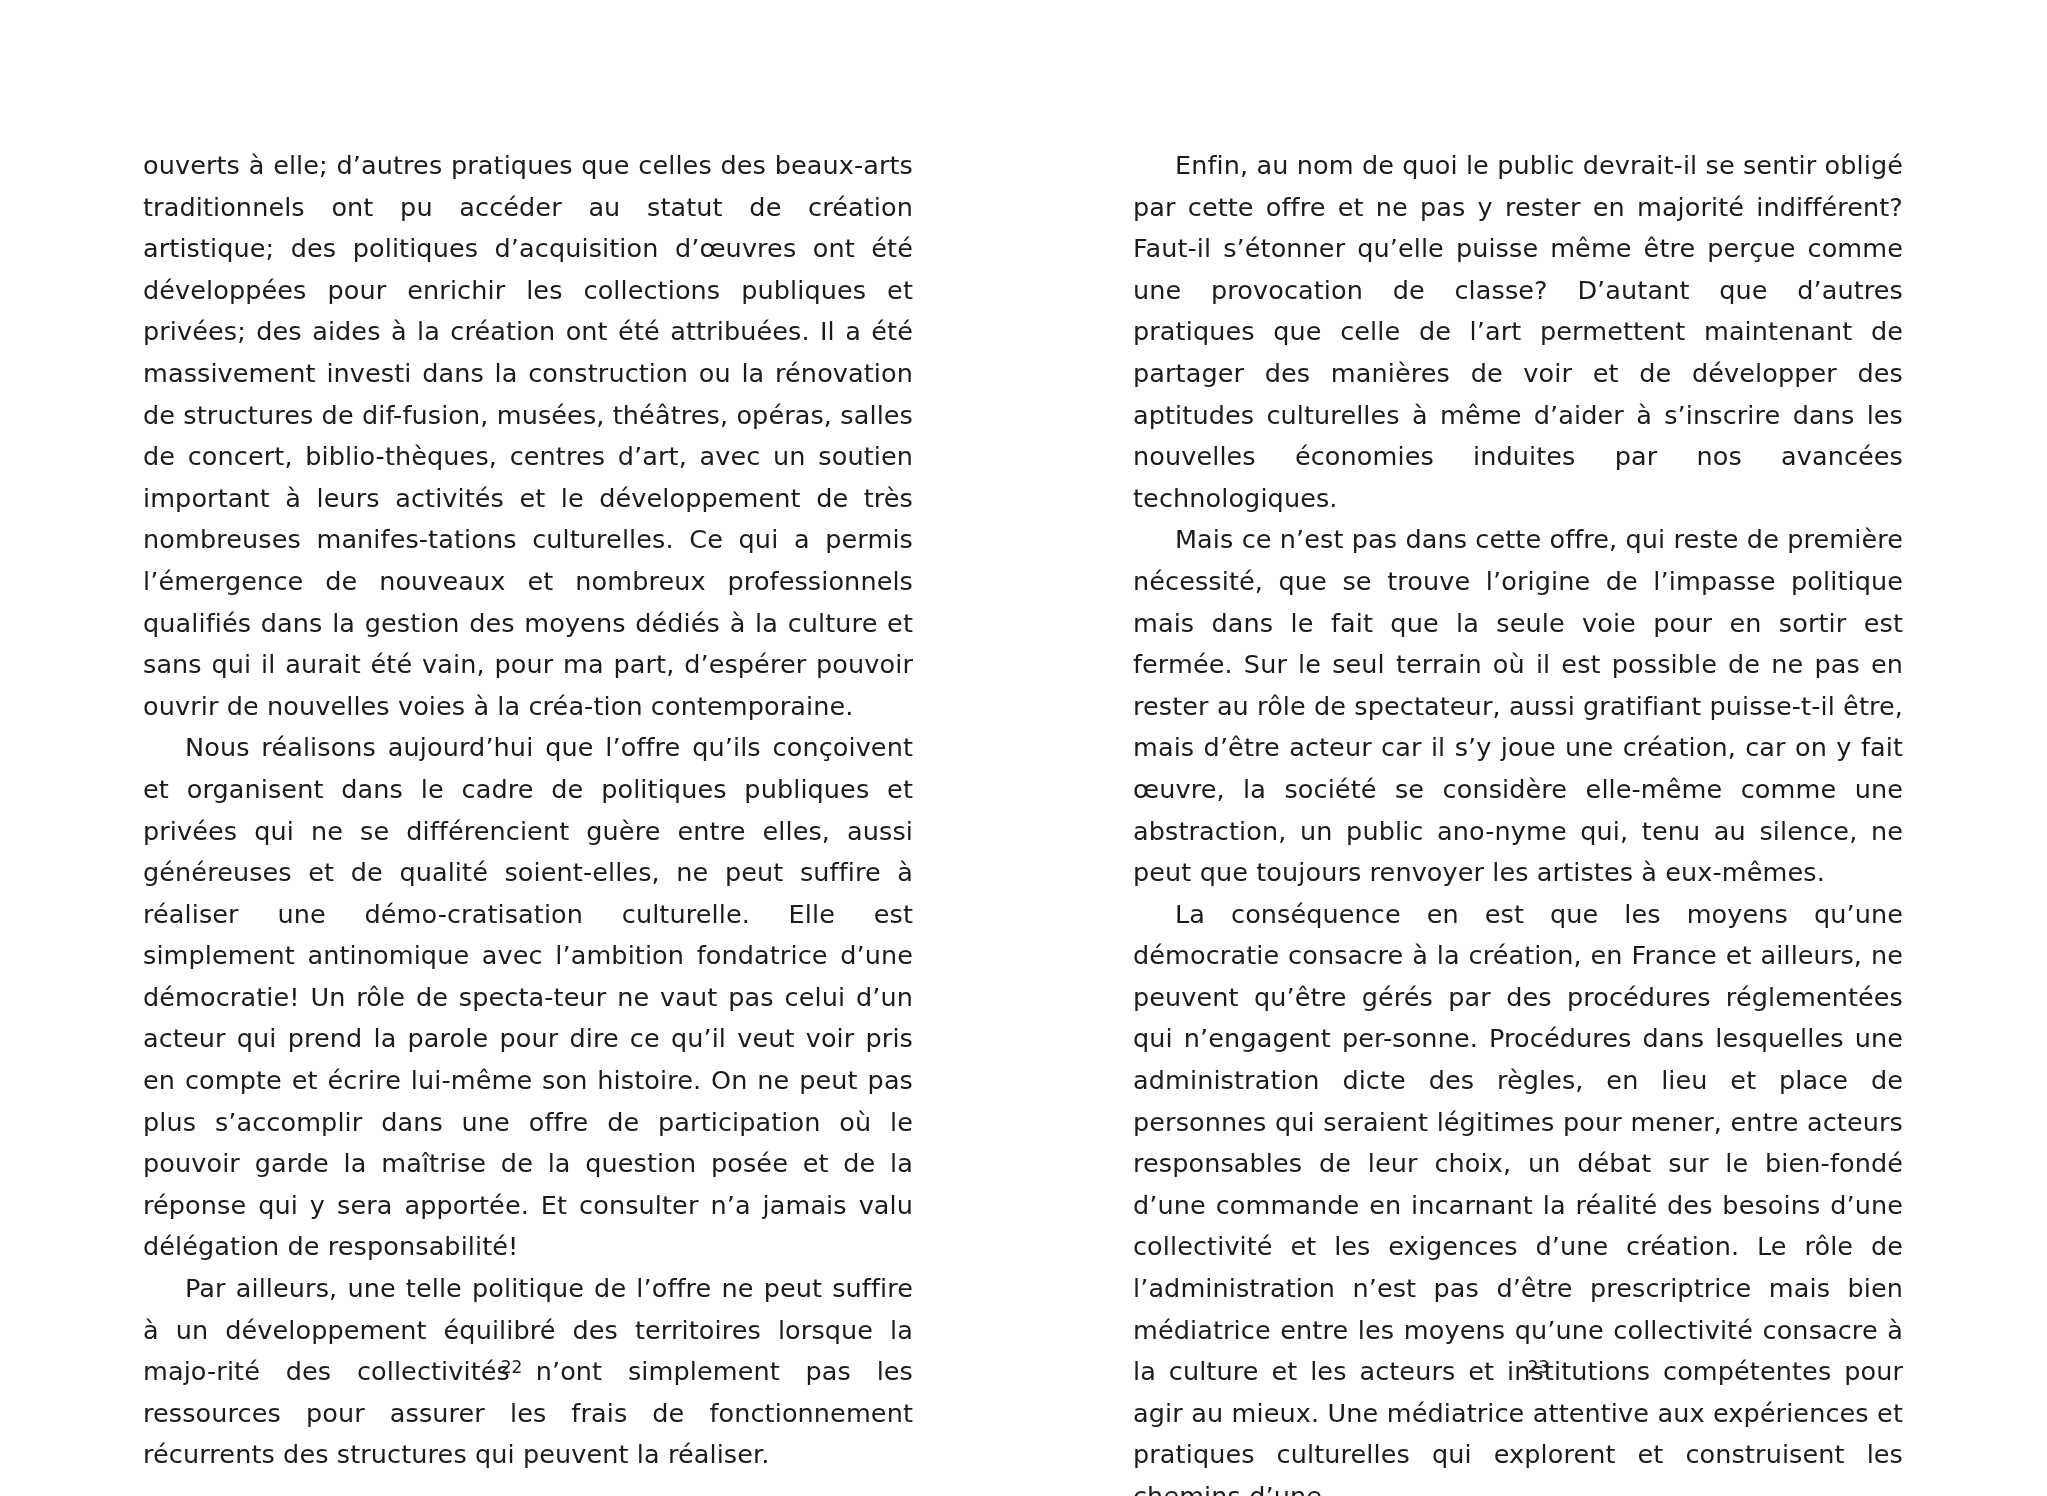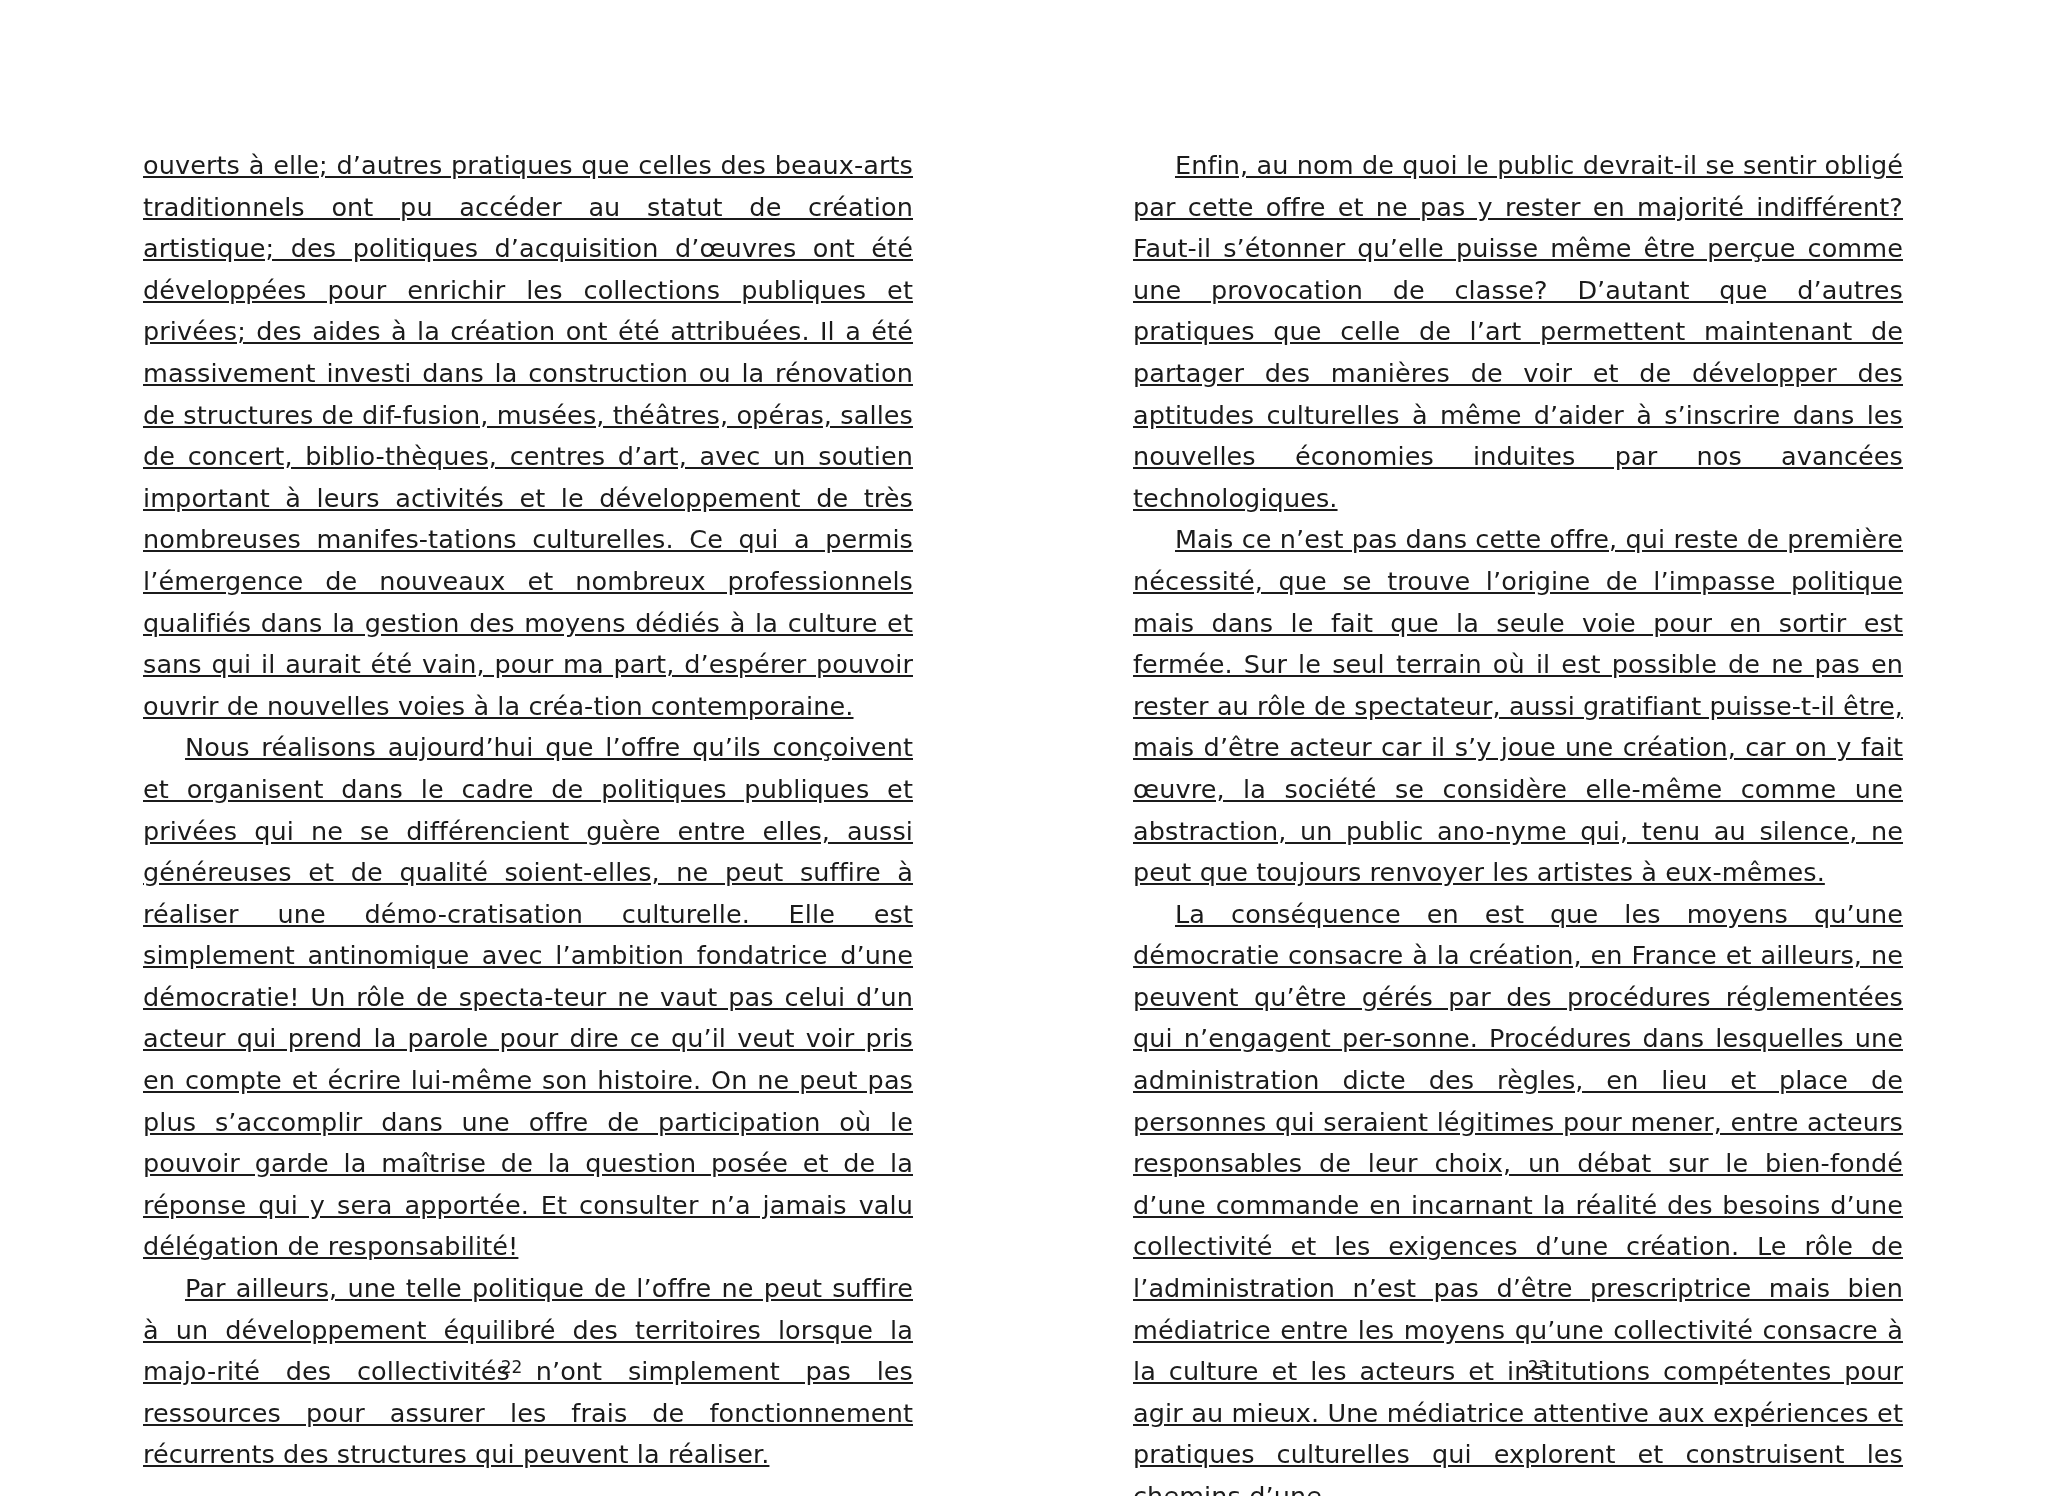--- a/index.html
+++ b/index.html
@@ -13,21 +13,20 @@
     font-family: "DejaVu Sans", sans-serif;
     color: #1b1b1b;
     overflow: hidden;
   }
   .spread {
     position: relative;
     width: 2047px;
     height: 1378px;
     display: flex;
     box-sizing: border-box;
-    text-decoration: underline;
   }
   .page {
     position: relative;
     width: 1023px;
     height: 1496px;
     box-sizing: border-box;
   }
   .page-left {
     padding: 145px 110px 0 143px;
   }

